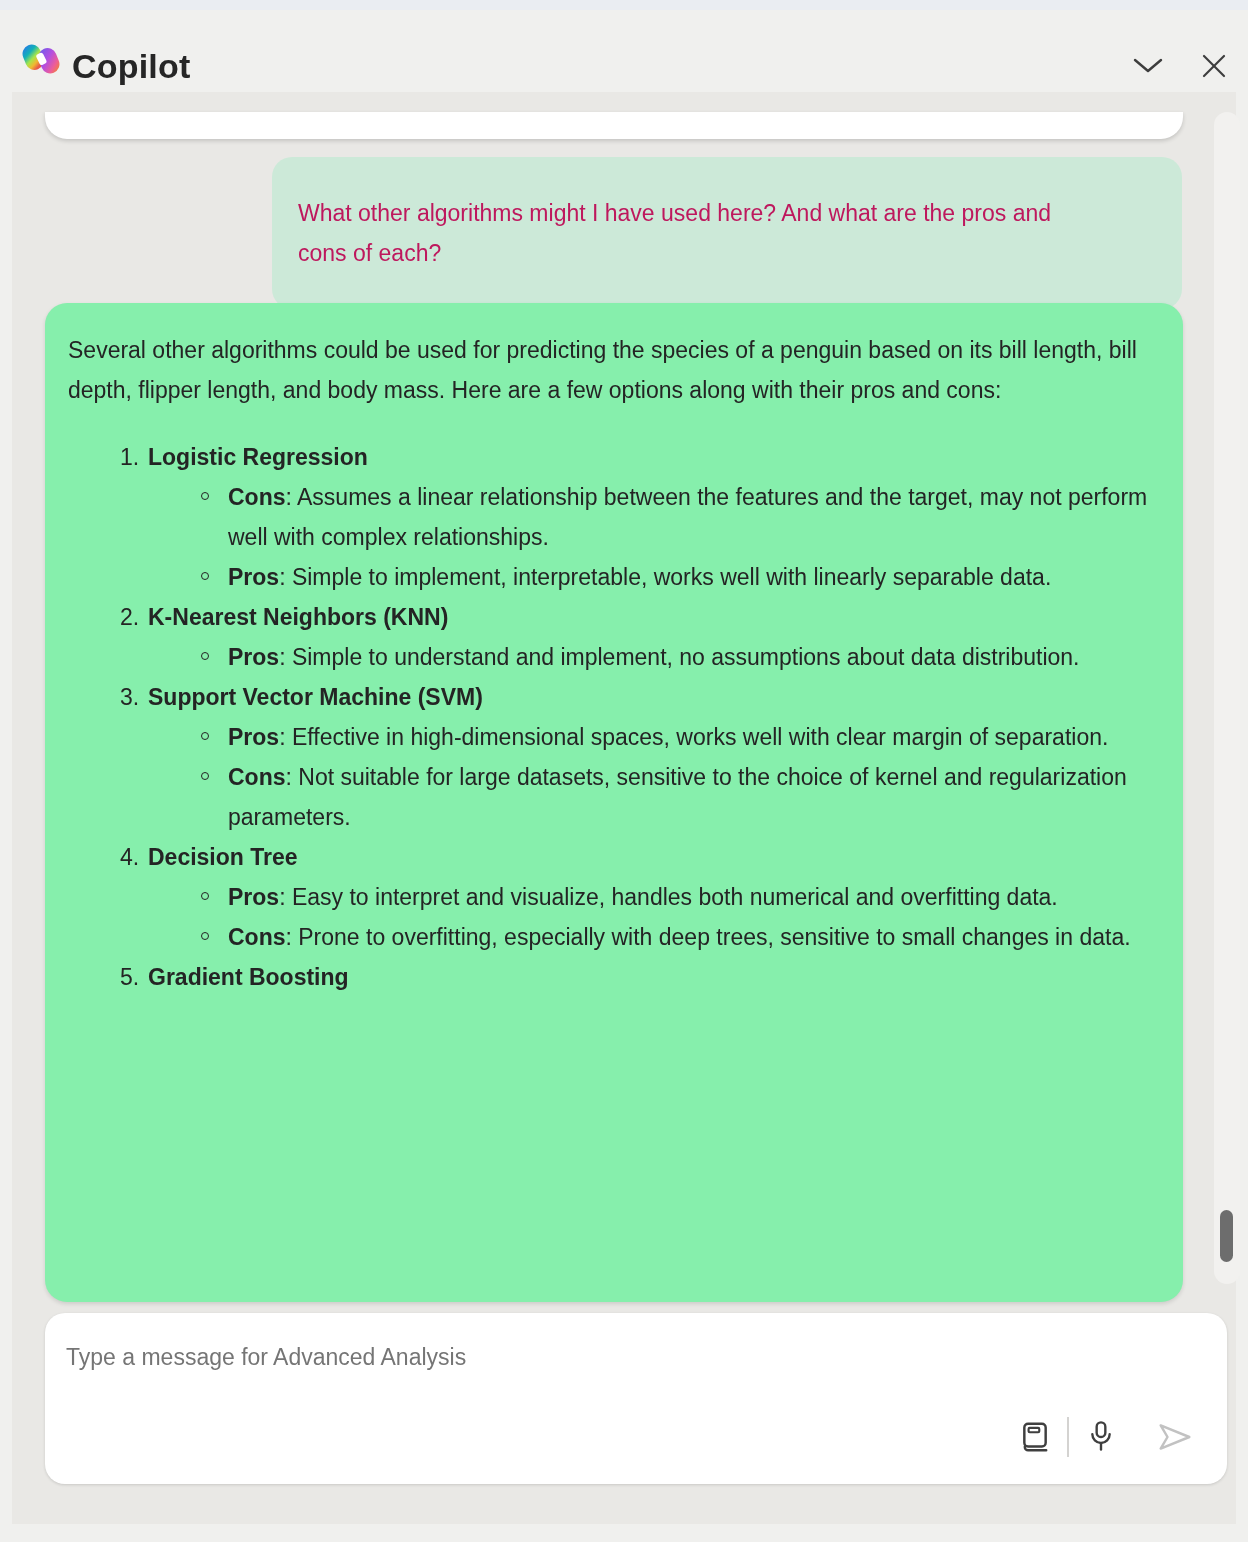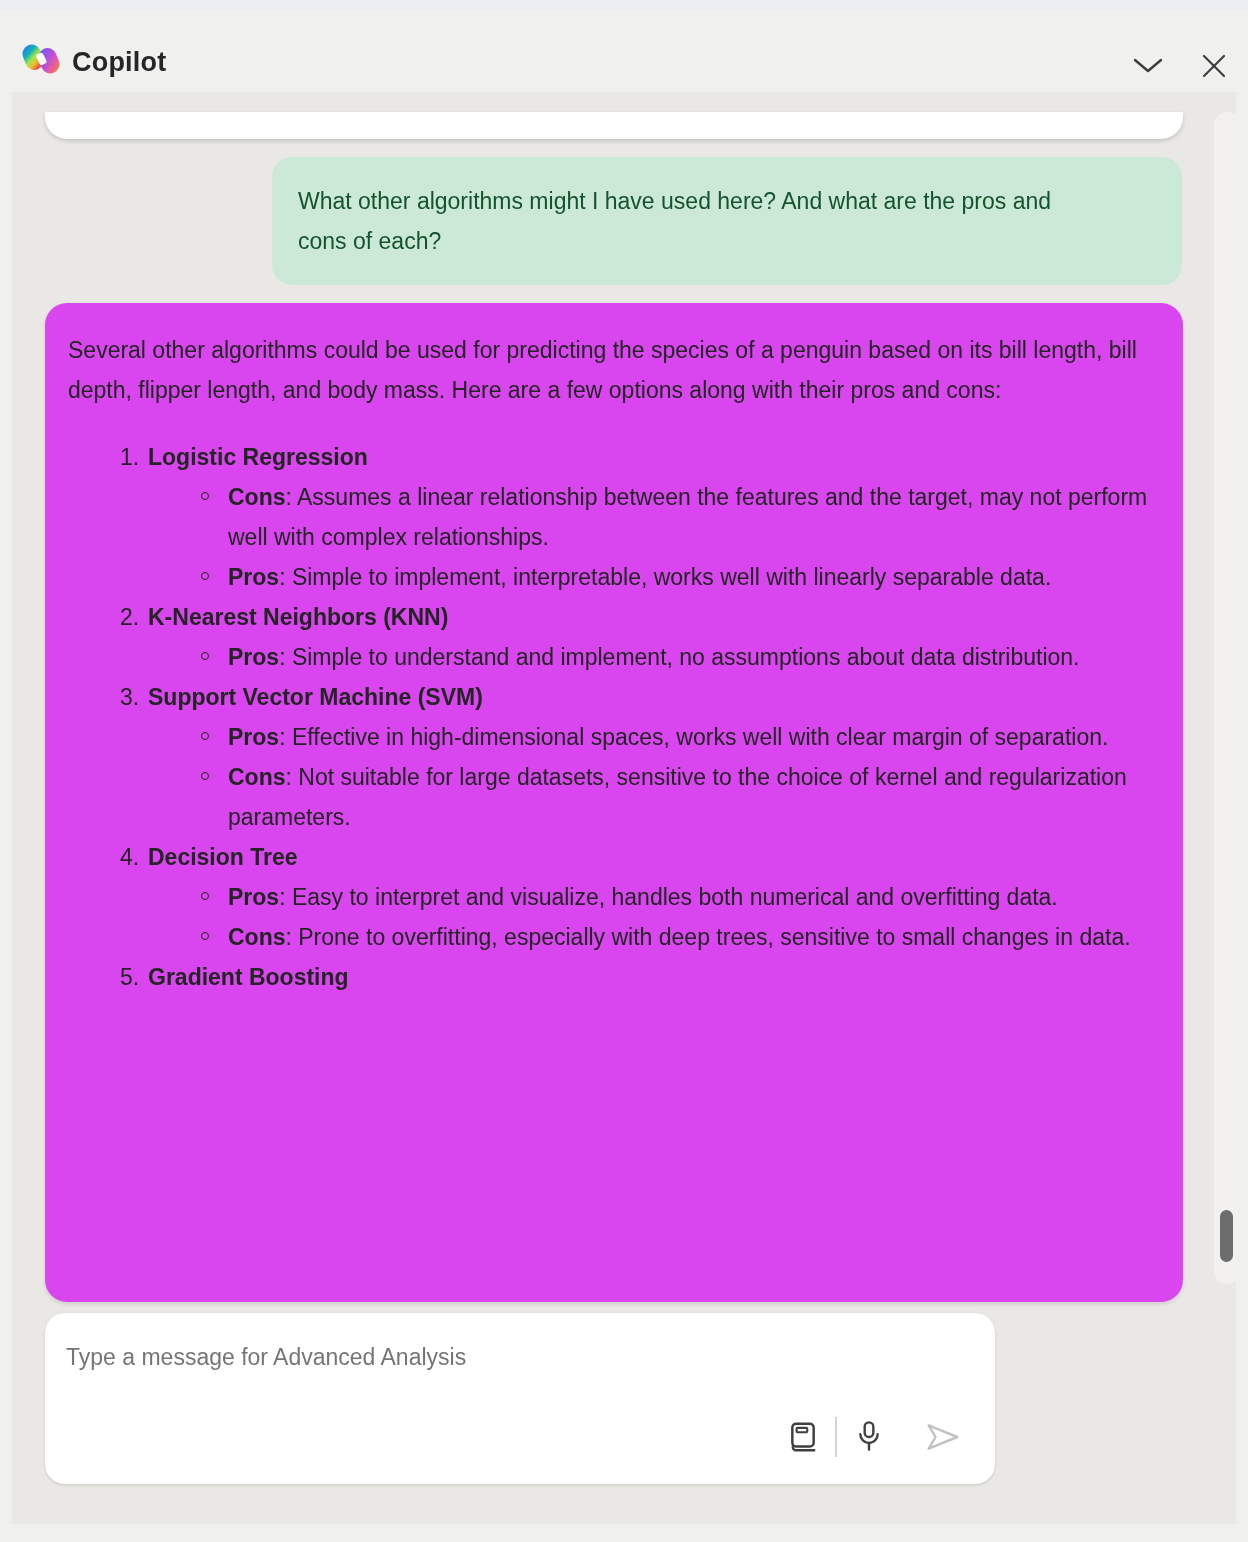--- a/index.html
+++ b/index.html
@@ -12,47 +12,47 @@
     color:#242424;
   }
   #stage { position:absolute; inset:0; }
 
   
   .top-strip { position:absolute; left:0; top:0; width:1248px; height:10px; background:#eaedf2; }
 
   
   .header { position:absolute; left:0; top:10px; width:1248px; height:82px; background:#f0f0ee; }
   .logo { position:absolute; left:21px; top:29px; width:40px; height:40px; }
-  .app-title { position:absolute; left:72px; top:37px; font-size:27px; font-weight:700; color:#262626; letter-spacing:0.2px; }
+  .app-title { position:absolute; left:72px; top:37px; font-size:34px; font-weight:700; color:#262626; letter-spacing:0.2px; }
   .hdr-btn { position:absolute; top:36px; width:44px; height:40px; background:transparent; border:none; cursor:pointer; display:flex; align-items:center; justify-content:center; }
   .hdr-btn.minimize { left:1126px; }
   .hdr-btn.close { left:1192px; }
 
   
   .chat-panel { position:absolute; left:12px; top:92px; width:1224px; height:1432px; background:#e9e8e5; }
 
   
   .prev-bubble-tail {
     position:absolute; left:33px; top:20px; width:1138px; height:27px;
     background:#ffffff; border-radius:0 0 22px 22px;
     box-shadow:0 2px 4px rgba(0,0,0,0.16);
   }
 
   
   .user-bubble {
     position:absolute; left:260px; top:65px; width:910px; min-height:126px;
-    background:#cce9d8; border-radius:20px; padding:24px 26px;
-    font-size:23px; line-height:40px; color:#14532d;
+    background:#cce9d8; border-radius:20px; padding:36px 26px;
+    font-size:23px; line-height:40px; color:#be185d;
   }
   .user-bubble .msg { max-width:800px; }
 
   
   .assistant-card {
     position:absolute; left:33px; top:211px; width:1138px; height:999px;
-    background:#d946ef; border-radius:22px;
+    background:#86efac; border-radius:22px;
     box-shadow:0 2px 4px rgba(0,0,0,0.12);
     overflow:hidden;
     padding:27px 26px 0 23px;
     font-size:23px; line-height:40px; color:#242424;
   }
   .assistant-card .intro { max-width:1090px; }
   .algo-list { margin-top:27px; list-style:none; }
   .algo-item { position:relative; padding-left:80px; }
   .item-num { position:absolute; left:52px; top:0; font-weight:400; }
   .item-title { font-weight:700; }
@@ -68,21 +68,21 @@
     position:absolute; left:1202px; top:20px; width:26px; height:1172px;
     background:#f2f1ef; border-radius:13px;
   }
   .scroll-thumb {
     position:absolute; left:6px; top:1098px; width:13px; height:52px;
     background:#6d6d6d; border-radius:7px; cursor:pointer;
   }
 
   
   .composer {
-    position:absolute; left:33px; top:1221px; width:950px; height:171px;
+    position:absolute; left:33px; top:1221px; width:1182px; height:171px;
     background:#ffffff; border-radius:20px;
     box-shadow:0 1px 3px rgba(0,0,0,0.14);
   }
   .composer textarea {
     position:absolute; left:0; top:0; width:960px; height:110px;
     border:none; outline:none; resize:none; background:transparent;
     padding:28px 10px 0 21px;
     font-family:"Liberation Sans", sans-serif;
     font-size:23px; line-height:32px; color:#242424;
   }

